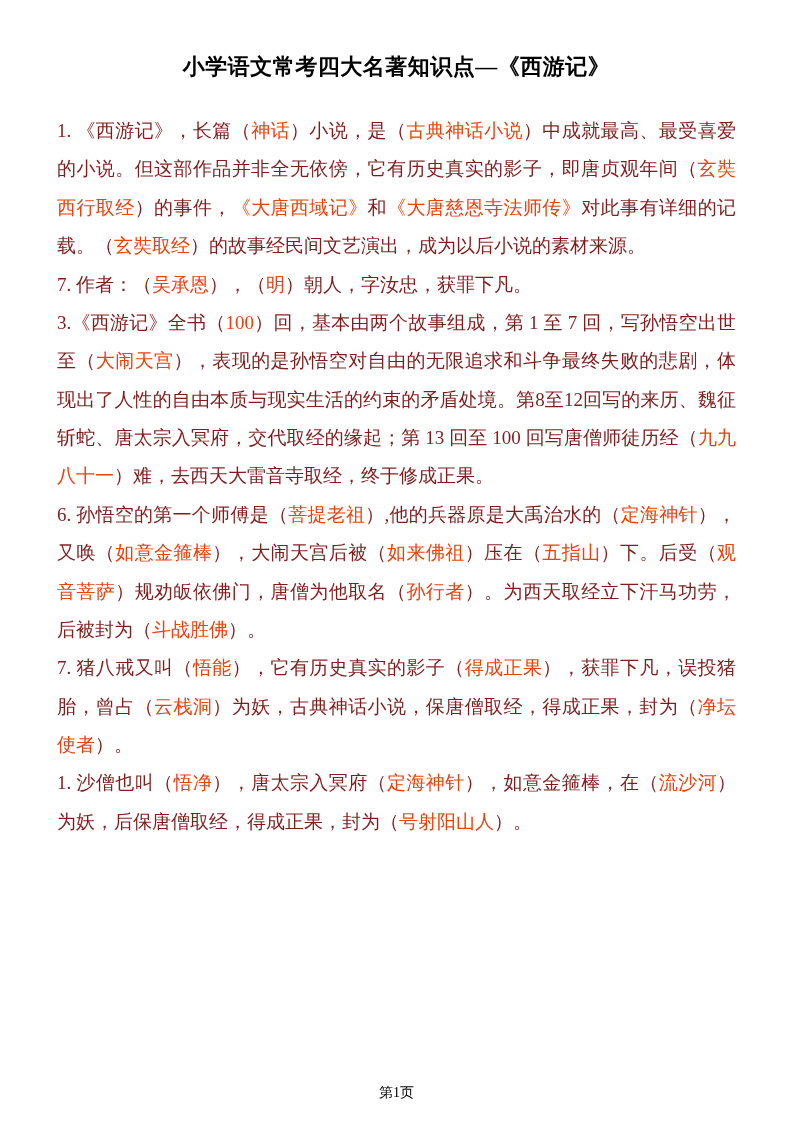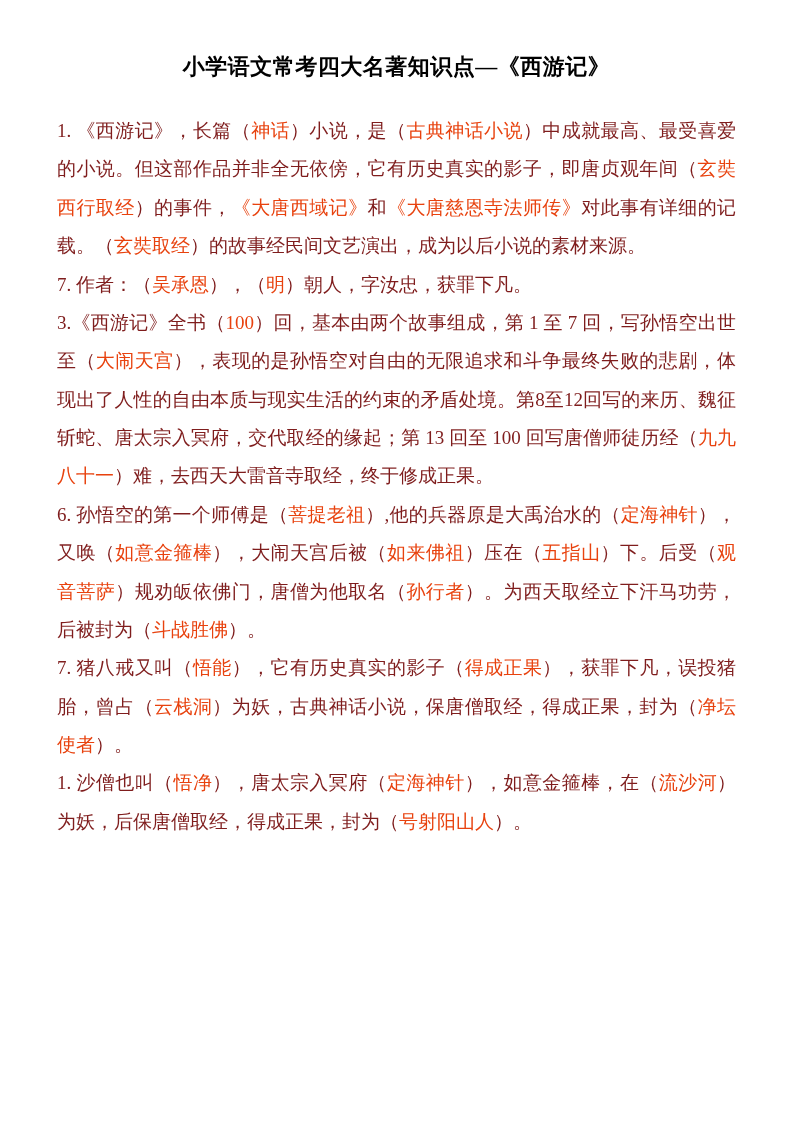--- a/index.html
+++ b/index.html
@@ -60,13 +60,14 @@
 
   <div class="doc-body">
       <p class="para"><span class="seg-normal">1. 《西游记》，长篇（</span><span class="seg-answer">神话</span><span class="seg-normal">）小说，是（</span><span class="seg-answer">古典神话小说</span><span class="seg-normal">）中成就最高、最受喜爱的小说。但这部作品并非全无依傍，它有历史真实的影子，即唐贞观年间（</span><span class="seg-answer">玄奘西行取经</span><span class="seg-normal">）的事件，</span><span class="seg-answer">《大唐西域记》</span><span class="seg-normal">和</span><span class="seg-answer">《大唐慈恩寺法师传》</span><span class="seg-normal">对此事有详细的记载。（</span><span class="seg-answer">玄奘取经</span><span class="seg-normal">）的故事经民间文艺演出，成为以后小说的素材来源。</span></p>
       <p class="para"><span class="seg-normal">7.  作者：（</span><span class="seg-answer">吴承恩</span><span class="seg-normal">），（</span><span class="seg-answer">明</span><span class="seg-normal">）朝人，字汝忠，获罪下凡。</span></p>
       <p class="para"><span class="seg-normal">3.《西游记》全书（</span><span class="seg-answer">100</span><span class="seg-normal">）回，基本由两个故事组成，第 1 至 7 回，写孙悟空出世至（</span><span class="seg-answer">大闹天宫</span><span class="seg-normal">），表现的是孙悟空对自由的无限追求和斗争最终失败的悲剧，体现出了人性的自由本质与现实生活的约束的矛盾处境。第8至12回写的来历、魏征斩蛇、唐太宗入冥府，交代取经的缘起；第 13 回至 100 回写唐僧师徒历经（</span><span class="seg-answer">九九八十一</span><span class="seg-normal">）难，去西天大雷音寺取经，终于修成正果。</span></p>
       <p class="para"><span class="seg-normal">6.  孙悟空的第一个师傅是（</span><span class="seg-answer">菩提老祖</span><span class="seg-normal">）,他的兵器原是大禹治水的（</span><span class="seg-answer">定海神针</span><span class="seg-normal">），又唤（</span><span class="seg-answer">如意金箍棒</span><span class="seg-normal">），大闹天宫后被（</span><span class="seg-answer">如来佛祖</span><span class="seg-normal">）压在（</span><span class="seg-answer">五指山</span><span class="seg-normal">）下。后受（</span><span class="seg-answer">观音菩萨</span><span class="seg-normal">）规劝皈依佛门，唐僧为他取名（</span><span class="seg-answer">孙行者</span><span class="seg-normal">）。为西天取经立下汗马功劳，后被封为（</span><span class="seg-answer">斗战胜佛</span><span class="seg-normal">）。</span></p>
       <p class="para"><span class="seg-normal">7.  猪八戒又叫（</span><span class="seg-answer">悟能</span><span class="seg-normal">），它有历史真实的影子（</span><span class="seg-answer">得成正果</span><span class="seg-normal">），获罪下凡，误投猪胎，曾占（</span><span class="seg-answer">云栈洞</span><span class="seg-normal">）为妖，古典神话小说，保唐僧取经，得成正果，封为（</span><span class="seg-answer">净坛使者</span><span class="seg-normal">）。</span></p>
       <p class="para"><span class="seg-normal">1.  沙僧也叫（</span><span class="seg-answer">悟净</span><span class="seg-normal">），唐太宗入冥府（</span><span class="seg-answer">定海神针</span><span class="seg-normal">），如意金箍棒，在（</span><span class="seg-answer">流沙河</span><span class="seg-normal">）为妖，后保唐僧取经，得成正果，封为（</span><span class="seg-answer">号射阳山人</span><span class="seg-normal">）。</span></p>
     </div>
 
+  <div class="footer">第1页</div>
 </div>
 
 </body></html>

